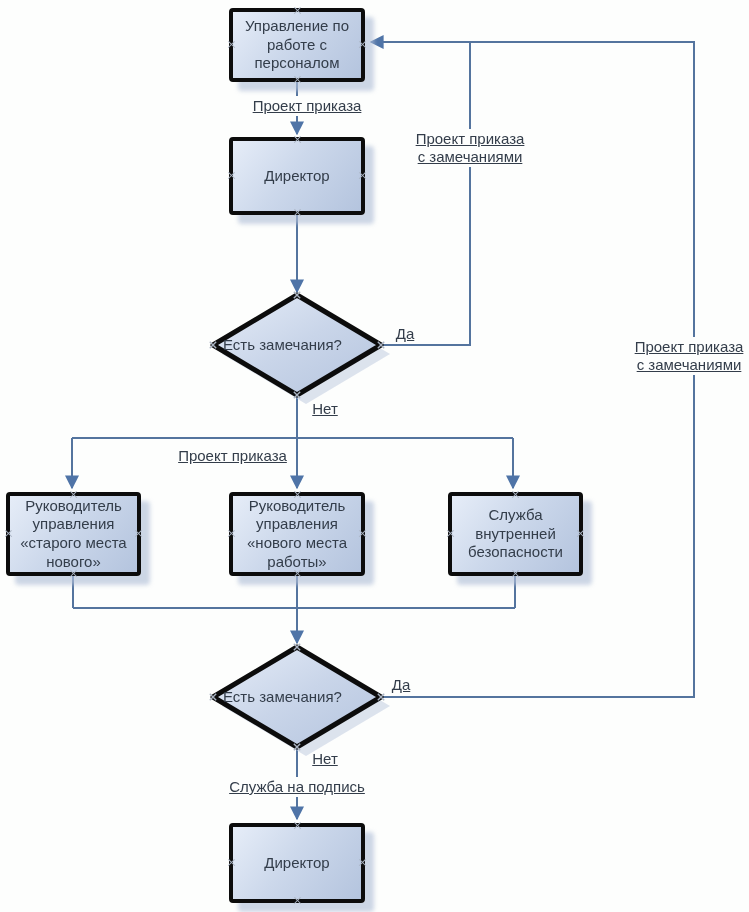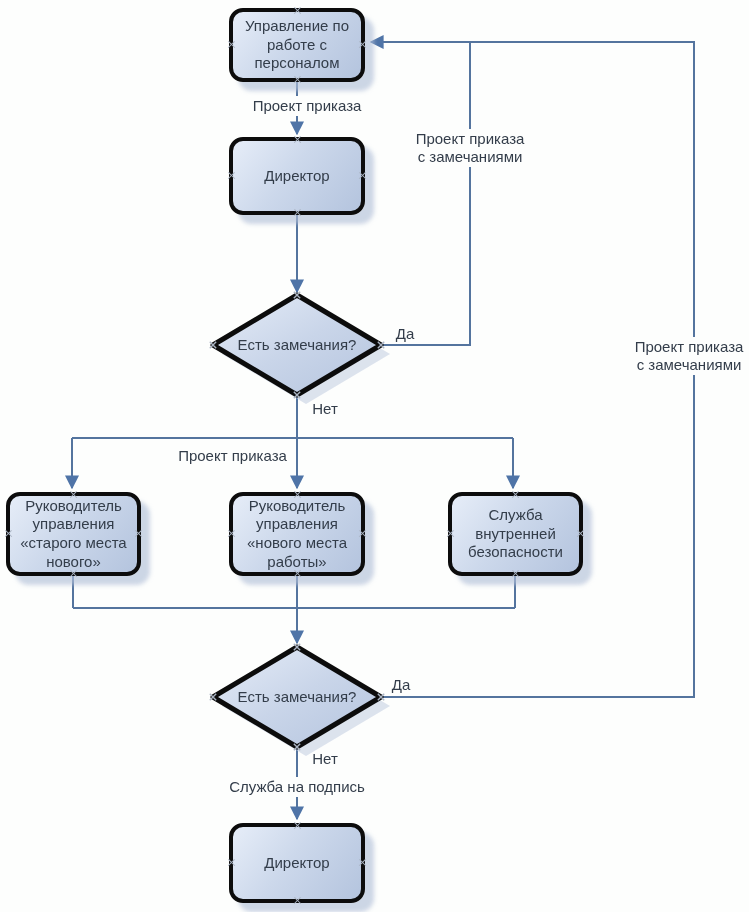--- a/index.html
+++ b/index.html
@@ -4,31 +4,31 @@
 <style>
   html,body{margin:0;padding:0;background:#fdfefd;}
   .canvas{
     position:relative;width:749px;height:912px;background:#fdfefd;
     font-family:"Liberation Sans","DejaVu Sans",sans-serif;
     color:#333d4a;overflow:hidden;
   }
   .wires{position:absolute;left:0;top:0;z-index:1;}
   .node{
     position:absolute;z-index:2;box-sizing:border-box;
-    border:4px solid #0c0c0c;border-radius:14px;
+    border:4px solid #0c0c0c;border-radius:4px;
     background:linear-gradient(128deg,#e6edf8 0%,#ccd8eb 45%,#b4c4de 100%);
     box-shadow:9px 9px 4px rgba(178,192,216,0.65);
     display:flex;align-items:center;justify-content:center;
     text-align:center;font-size:15px;line-height:1.25;padding:2px;
   }
   .diamond-text{
-    position:absolute;z-index:3;font-size:15px;text-align:center;line-height:1.2;
+    position:absolute;z-index:3;font-size:15px;text-align:left;line-height:1.2;
   }
   .edge-label{
-    position:absolute;z-index:3;font-size:15px;line-height:1.2;text-align:center;
+    position:absolute;z-index:3;font-size:15px;line-height:1.2;text-align:center;text-decoration:underline;
   }
   .edge-label.bg{background:#fdfefd;padding:1px 0;}
   
   .cp{position:absolute;width:9px;height:9px;z-index:4;}
   .cp::before,.cp::after{
     content:"";position:absolute;left:0;top:3.8px;width:9px;height:1.4px;
     background:#aab4c3;
   }
   .cp::before{transform:rotate(45deg);}
   .cp::after{transform:rotate(-45deg);}

